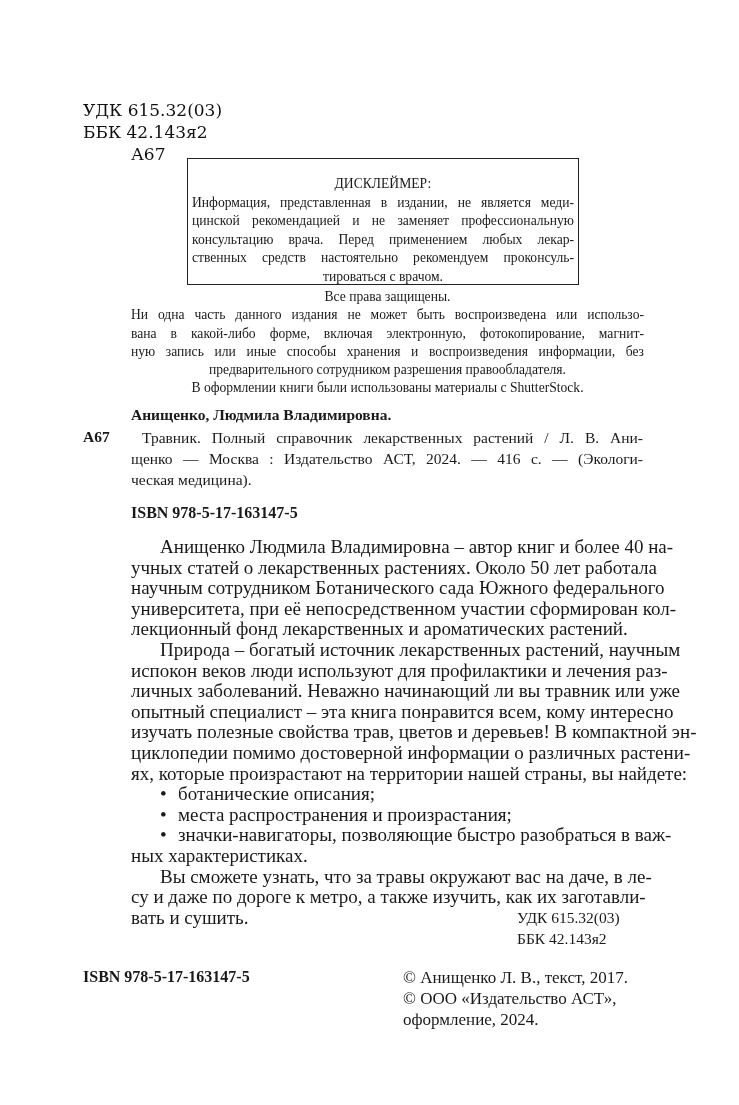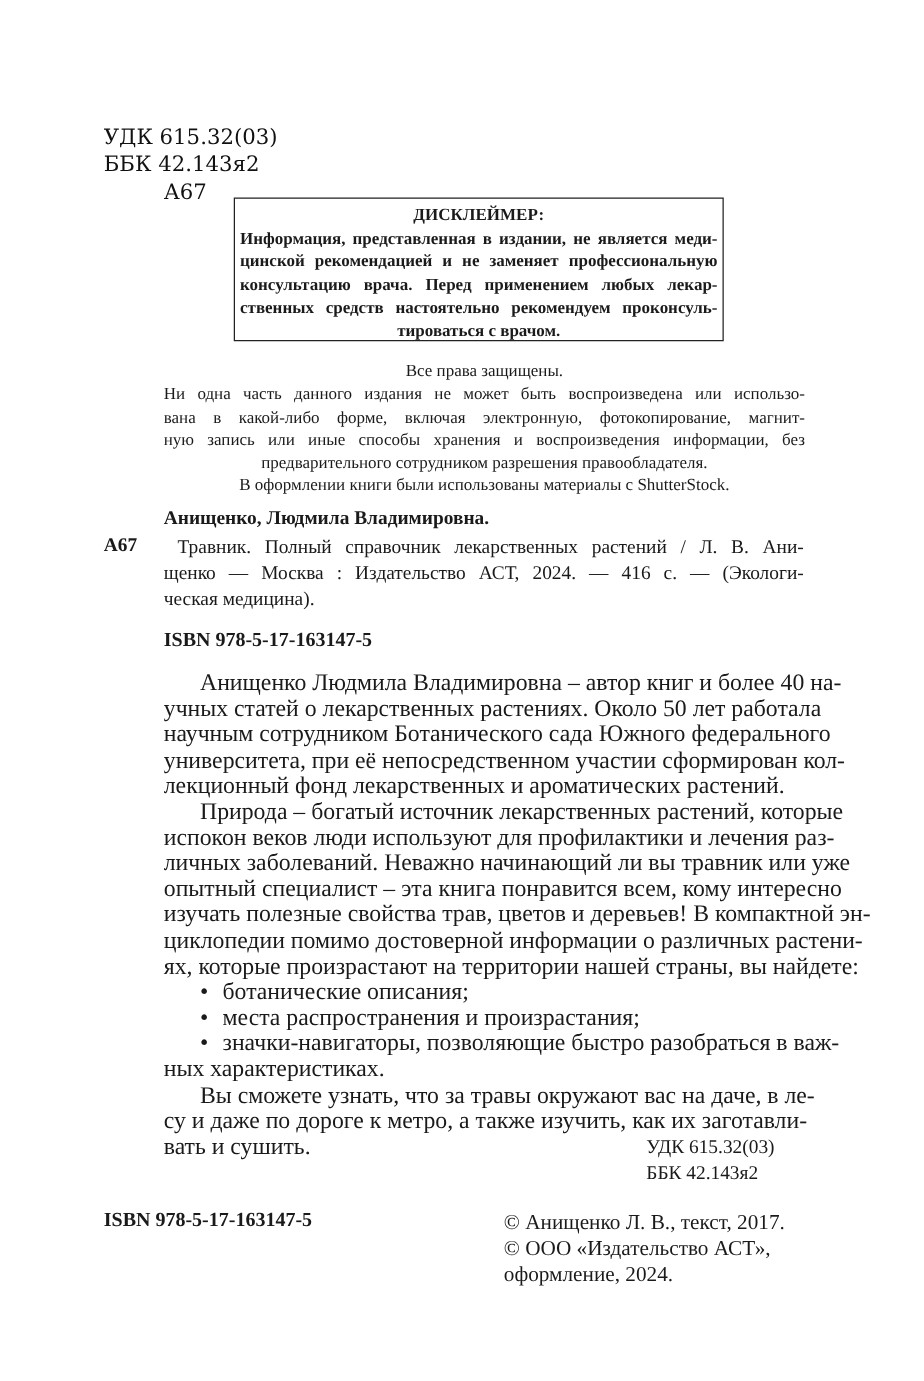--- a/index.html
+++ b/index.html
@@ -32,22 +32,21 @@
     .disclaimer {
       left: 187px;
       top: 158px;
       width: 390px;
       height: 109px;
       border: 1.2px solid #222;
       box-sizing: content-box;
       font-size: 13.6px;
       line-height: 18.6px;
       text-align: center;
-      padding-top: 4px;
-      font-weight: bold;
+      padding-top: 16px;
     }
     .disclaimer .line {
       display: block;
       text-align: justify;
       text-align-last: justify;
       padding: 0 4px;
       white-space: nowrap;
     }
     .disclaimer .line.center { text-align: center; text-align-last: center; }
 
@@ -181,21 +180,21 @@
 </div>
 <div class="abs isbn-top">ISBN 978-5-17-163147-5</div>
 
 <div class="abs annotation">
   <span class="line indent">Анищенко Людмила Владимировна – автор книг и более 40 на-</span>
   <span class="line">учных статей о лекарственных растениях. Около 50 лет работала</span>
   <span class="line">научным сотрудником Ботанического сада Южного федерального</span>
   <span class="line">университета, при её непосредственном участии сформирован кол-</span>
   <span class="line last">лекционный фонд лекарственных и ароматических растений.</span>
 
-  <span class="line indent">Природа – богатый источник лекарственных растений, которые</span>
+  <span class="line indent">Природа – богатый источник лекарственных растений, научным</span>
   <span class="line">испокон веков люди используют для профилактики и лечения раз-</span>
   <span class="line">личных заболеваний. Неважно начинающий ли вы травник или уже</span>
   <span class="line">опытный специалист – эта книга понравится всем, кому интересно</span>
   <span class="line">изучать полезные свойства трав, цветов и деревьев! В компактной эн-</span>
   <span class="line">циклопедии помимо достоверной информации о различных растени-</span>
   <span class="line">ях, которые произрастают на территории нашей страны, вы найдете:</span>
 
   <span class="line bullet short"><span class="bul">•</span><span>ботанические описания;</span></span>
   <span class="line bullet short"><span class="bul">•</span><span>места распространения и произрастания;</span></span>
   <span class="line bullet"><span class="bul">•</span><span>значки-навигаторы, позволяющие быстро разобраться в важ-</span></span>

